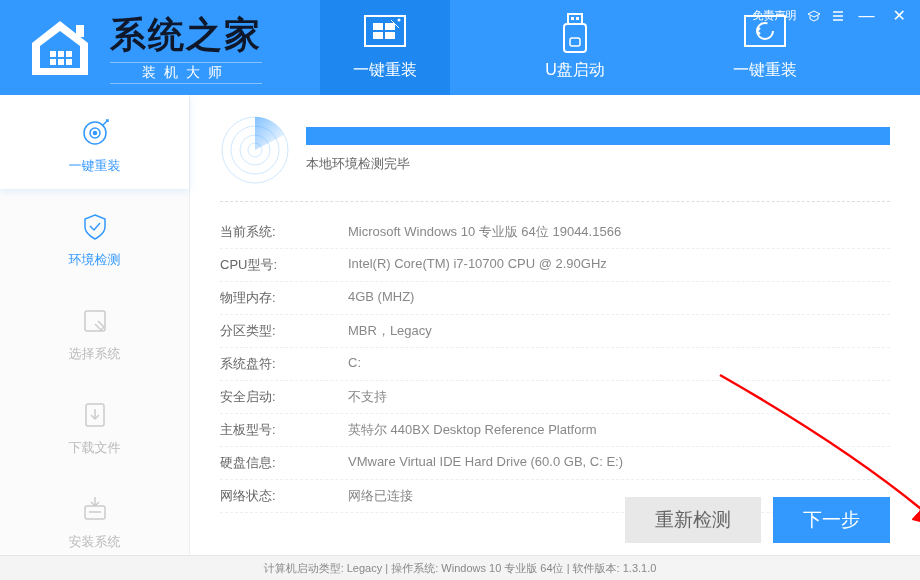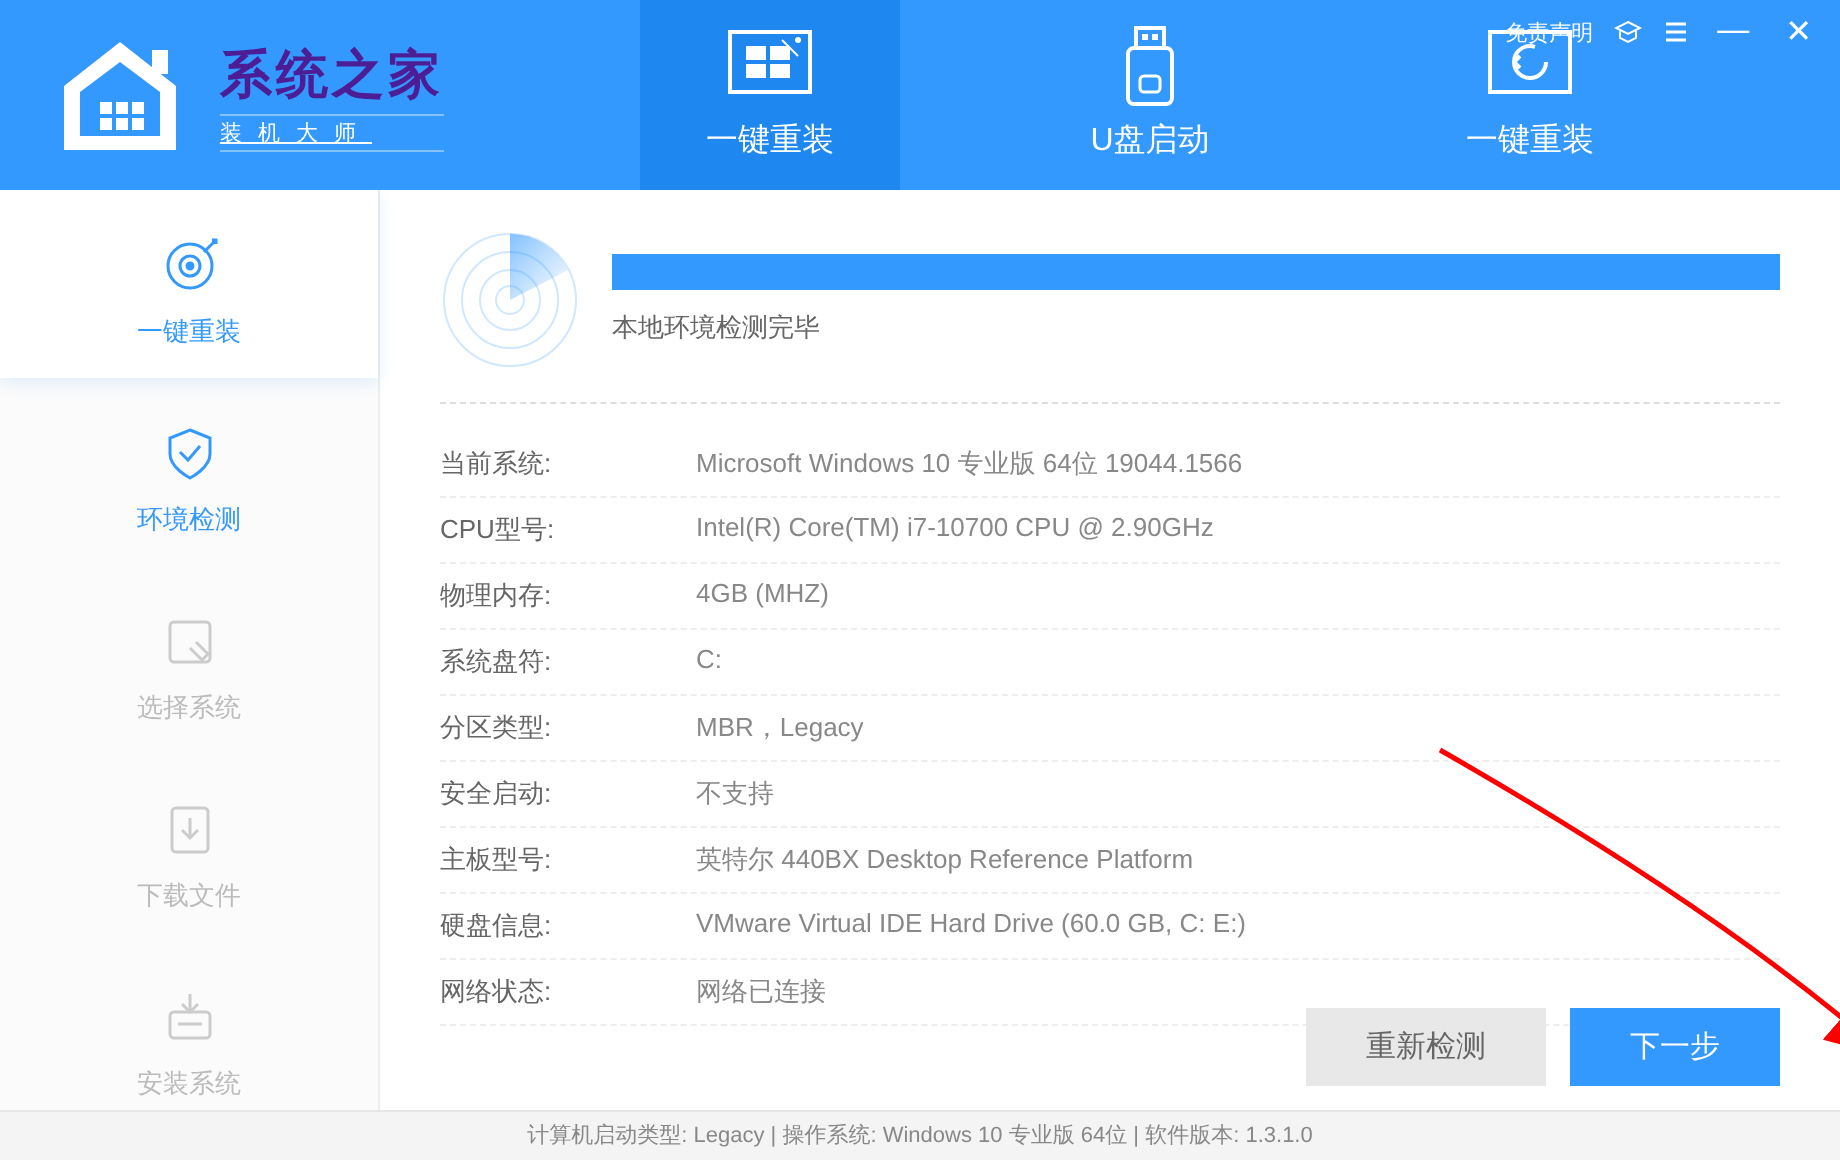--- a/index.html
+++ b/index.html
@@ -3,22 +3,22 @@
 <meta charset="utf-8">
 <style>
 * { margin: 0; padding: 0; box-sizing: border-box; }
 body { font-family: "Microsoft YaHei", Arial, sans-serif; width: 920px; height: 580px; overflow: hidden; background: #fff; }
 
 .header { height: 95px; background: #3399ff; display: flex; position: relative; }
 .logo-area { width: 300px; display: flex; align-items: center; padding-left: 20px; }
 .logo-icon { width: 80px; height: 70px; position: relative; }
 .logo-icon svg { width: 100%; height: 100%; }
 .logo-text { margin-left: 10px; }
-.logo-title { color: #4c1d95; font-size: 26px; font-weight: bold; letter-spacing: 2px; text-align: center; }
-.logo-sub { color: #fff; font-size: 11px; letter-spacing: 8px; text-align: left; border-top: 1px solid rgba(255,255,255,0.4); border-bottom: 1px solid rgba(255,255,255,0.4); margin-top: 2px; padding: 1px 0; text-decoration: underline; }
+.logo-title { color: #0f172a; font-size: 36px; font-weight: bold; letter-spacing: 2px; text-align: center; }
+.logo-sub { color: #fff; font-size: 14px; letter-spacing: 8px; text-align: center; border-top: 1px solid rgba(255,255,255,0.4); border-bottom: 1px solid rgba(255,255,255,0.4); margin-top: 2px; padding: 1px 0; }
 
 .top-links { position: absolute; top: 6px; right: 10px; display: flex; align-items: center; gap: 10px; }
 .top-links a { color: #fff; font-size: 11px; text-decoration: none; margin-left: 32px; }
 .top-icon { width: 14px; height: 14px; display: inline-flex; align-items: center; justify-content: center; color: #fff; font-size: 12px; cursor: pointer; }
 .win-btn { color: #fff; font-size: 16px; cursor: pointer; padding: 0 4px; }
 
 .tabs { display: flex; margin-left: 20px; align-items: flex-end; height: 100%; gap: 60px; }
 .tab { text-align: center; padding: 8px 20px 10px; cursor: pointer; height: 100%; display: flex; flex-direction: column; justify-content: center; min-width: 130px; }
 .tab.active { background: #1e87f0; }
 .tab-icon { height: 42px; display: flex; align-items: center; justify-content: center; margin-bottom: 6px; }
@@ -40,21 +40,21 @@
 .scan-info { flex: 1; }
 .prog-bar { height: 18px; background: #3399ff; width: 100%; margin-bottom: 10px; }
 .scan-status { color: #666; font-size: 13px; }
 
 .info-list { margin-top: 14px; }
 .info-row { display: flex; padding: 7px 0; font-size: 13px; border-bottom: 1px dashed #eee; gap: 48px; }
 .info-label { width: 80px; color: #666; }
 .info-value { color: #888; flex: 1; }
 
 .actions { position: absolute; right: 30px; bottom: 12px; display: flex; gap: 12px; }
-.btn { padding: 10px 30px; font-size: 15px; border: none; cursor: pointer; text-align: center; }
+.btn { padding: 10px 30px; font-size: 19px; border: none; cursor: pointer; text-align: center; }
 .btn-gray { background: #e8e8e8; color: #666; }
 .btn-blue { background: #3399ff; color: #fff; }
 
 .arrow { position: absolute; pointer-events: none; }
 
 .footer { height: 25px; background: #f4f4f4; border-top: 1px solid #e6e6e6; text-align: center; font-size: 11px; color: #888; line-height: 25px; }
 </style>
 </head>
 <body>
 
@@ -219,26 +219,26 @@
         </div>
       <div class="info-row">
           <div class="info-label">CPU型号:</div>
           <div class="info-value">Intel(R) Core(TM) i7-10700 CPU @ 2.90GHz</div>
         </div>
       <div class="info-row">
           <div class="info-label">物理内存:</div>
           <div class="info-value">4GB (MHZ)</div>
         </div>
       <div class="info-row">
+          <div class="info-label">分区类型:</div>
+          <div class="info-value">MBR，Legacy</div>
+        </div>
+      <div class="info-row">
           <div class="info-label">系统盘符:</div>
           <div class="info-value">C:</div>
-        </div>
-      <div class="info-row">
-          <div class="info-label">分区类型:</div>
-          <div class="info-value">MBR，Legacy</div>
         </div>
       <div class="info-row">
           <div class="info-label">安全启动:</div>
           <div class="info-value">不支持</div>
         </div>
       <div class="info-row">
           <div class="info-label">主板型号:</div>
           <div class="info-value">英特尔 440BX Desktop Reference Platform</div>
         </div>
       <div class="info-row">

